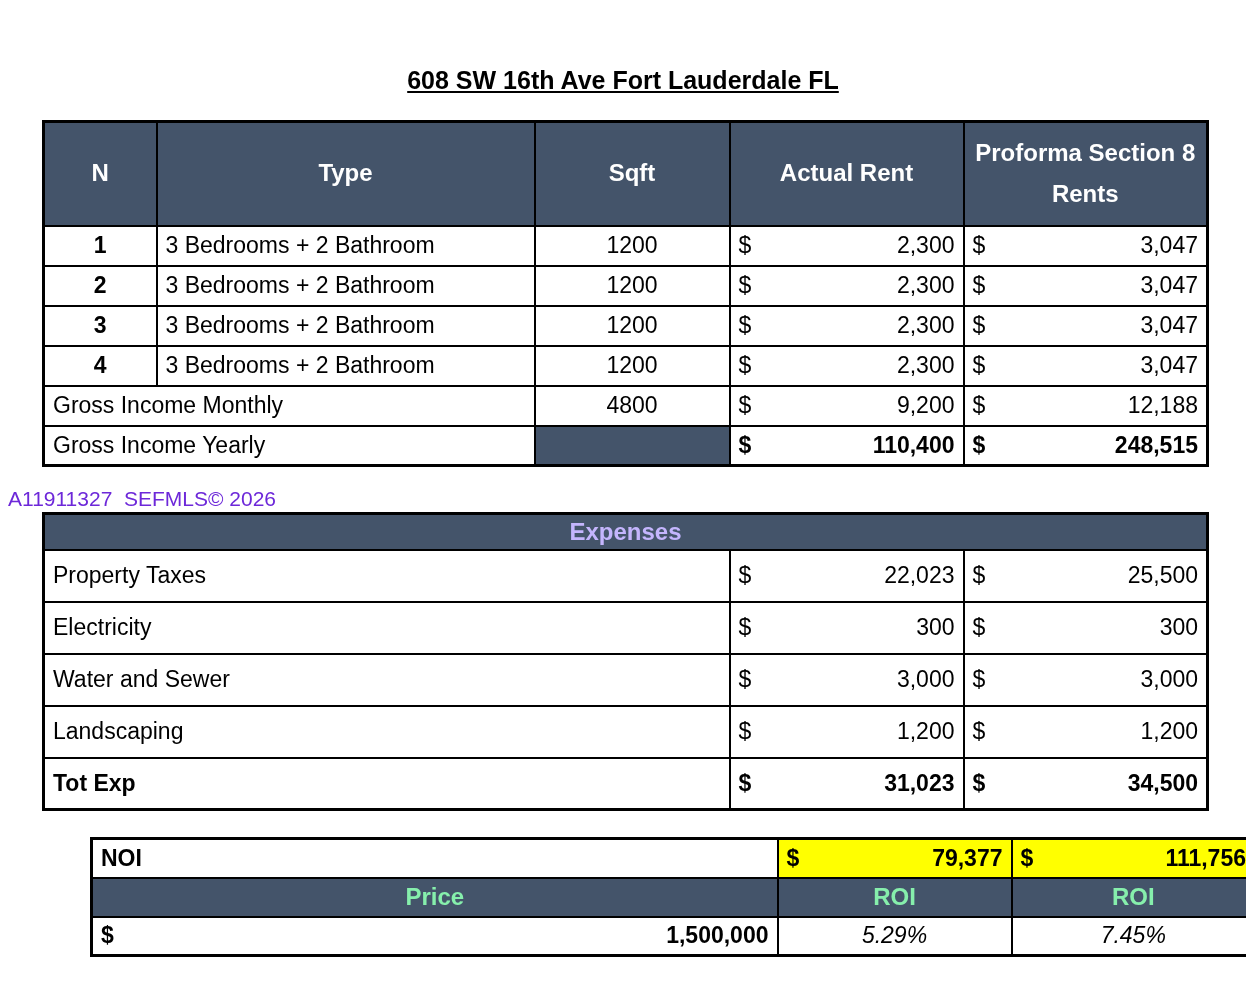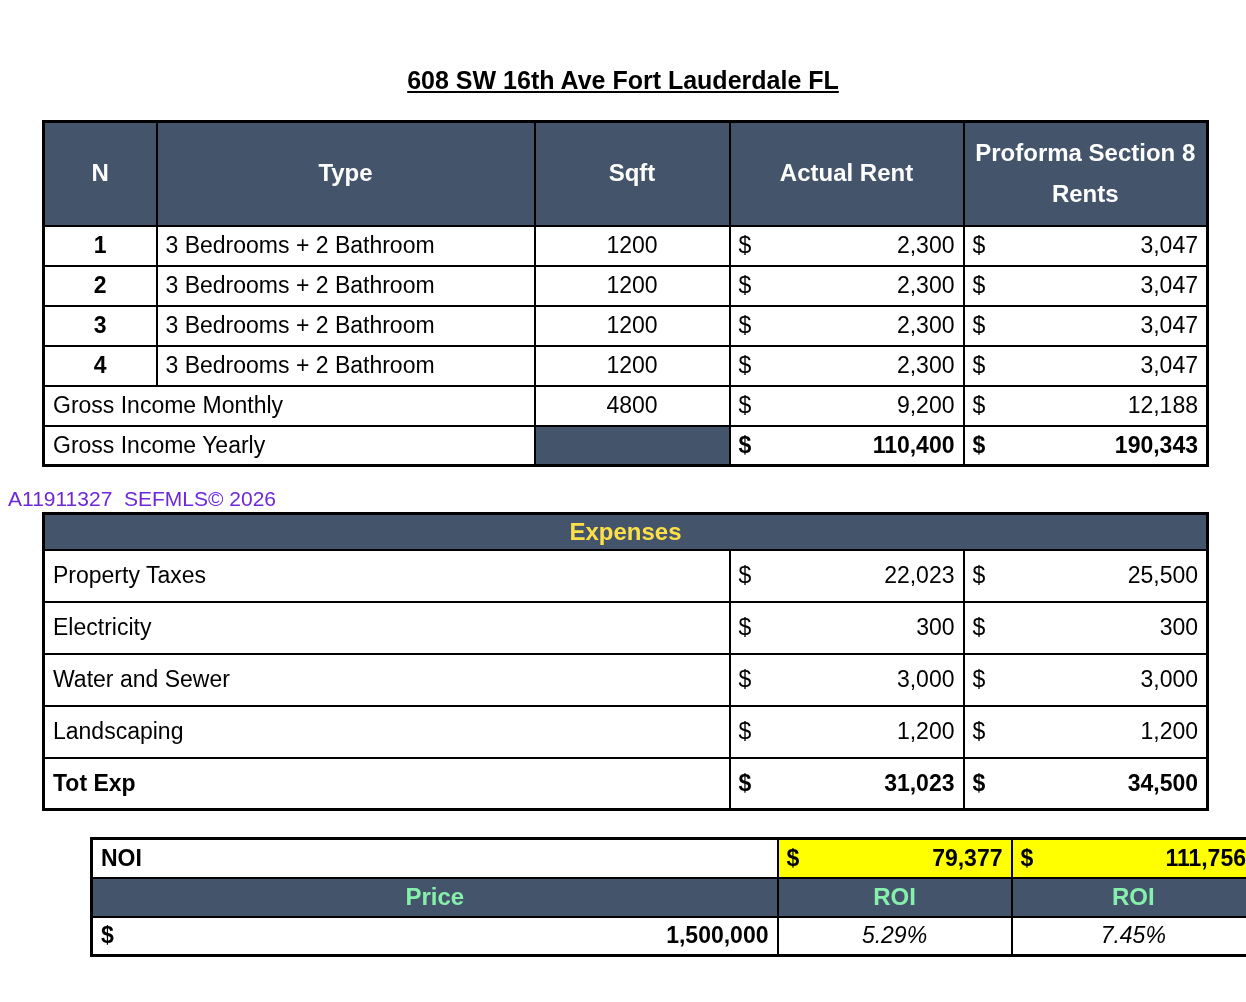--- a/index.html
+++ b/index.html
@@ -45,21 +45,21 @@
 
   
   .watermark {
     position: absolute; top: 487px; left: 8px;
     color: #6d28d9; font-size: 21px; white-space: pre;
   }
 
   
   .exp-table { position: absolute; top: 512px; left: 42px; width: 1164px; }
   .exp-table .section-header {
-    background: #44546A; color: #fde047; font-weight: bold; font-size: 24px;
+    background: #44546A; color: #c4b5fd; font-weight: bold; font-size: 24px;
     text-align: center; height: 36px;
   }
   .exp-table td { height: 52px; }
   .col-label { width: 686px; }
 
   
   .sum-table { position: absolute; top: 837px; left: 42px; width: 1164px; margin-left: 48px; }
   .sum-table td { height: 39px; }
   .hl { background: #FFFF00; font-weight: bold; }
   .hdr-cell {
@@ -182,21 +182,21 @@
       <td class="dark-cell"></td>
       <td class="money b">
             <div class="inner">
         <span>$</span>
         <span>110,400</span>
             </div>
           </td>
       <td class="money b">
             <div class="inner">
         <span>$</span>
-        <span>190,343</span>
+        <span>248,515</span>
             </div>
           </td>
     </tr>
   </tbody>
     </table>
 
   <div class="watermark">A11911327  SEFMLS© 2026</div>
 
   <table class="exp-table">
     <colgroup>

